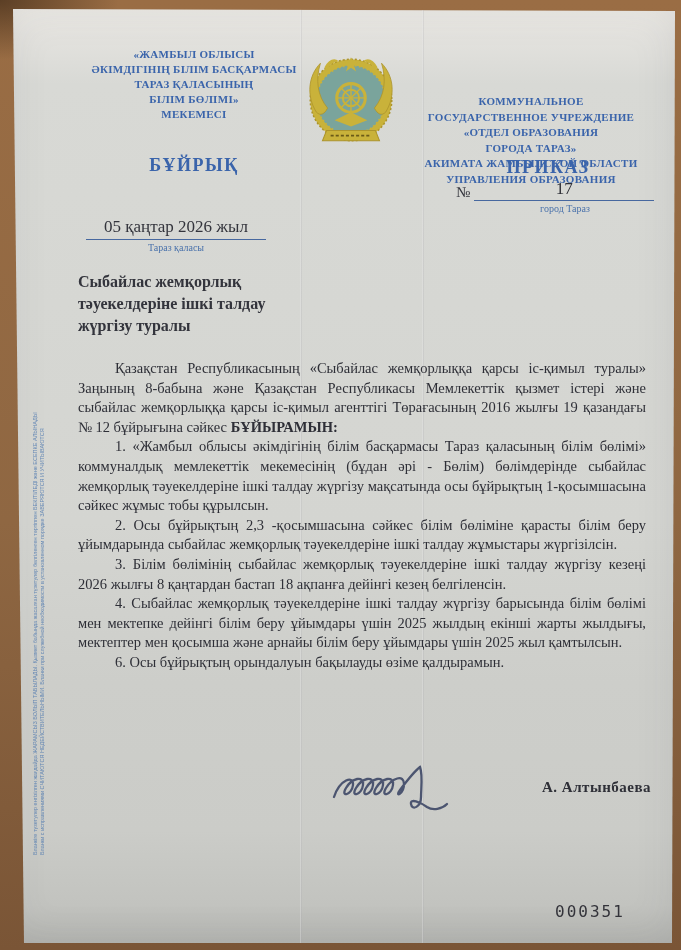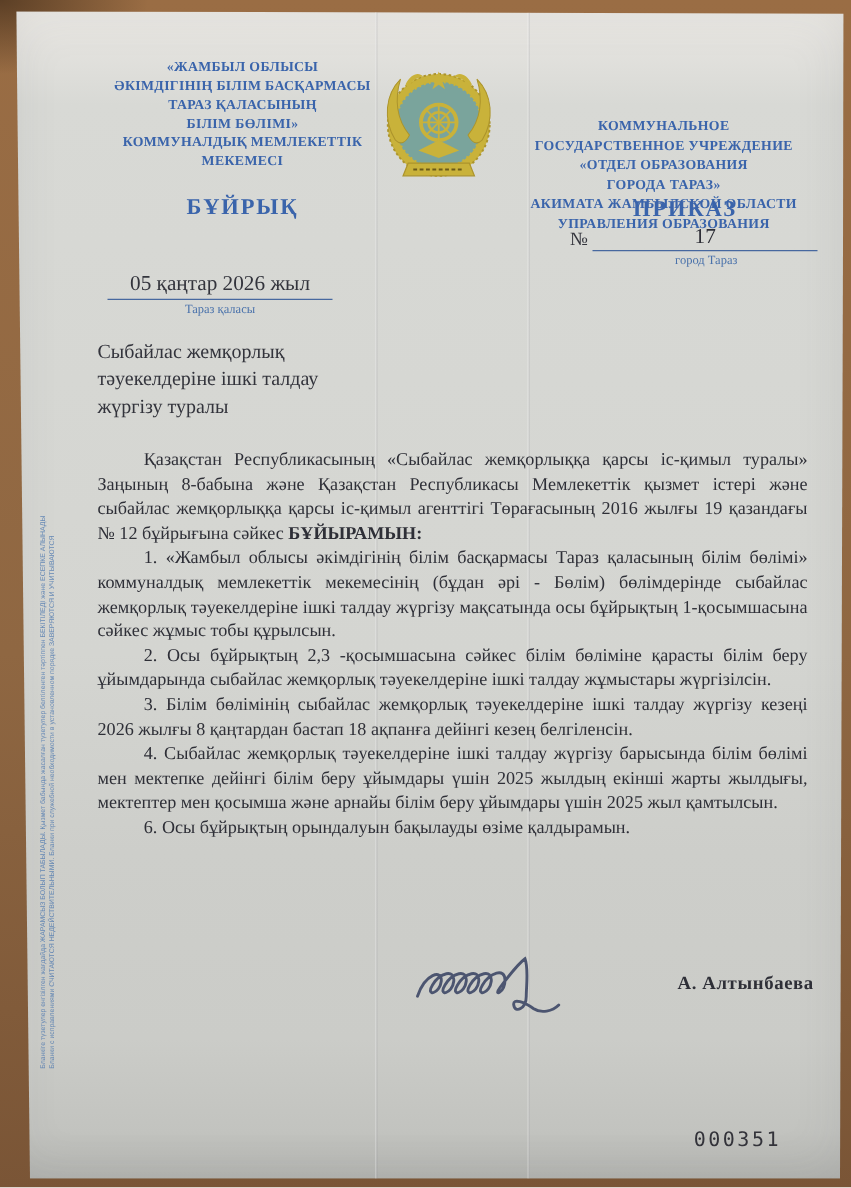--- a/index.html
+++ b/index.html
@@ -31,21 +31,21 @@
   .emblem{position:absolute;left:292px;top:40px;width:102px;height:108px;}
   .date-block{position:absolute;left:78px;top:172px;width:180px;text-align:center;}
   .date-line{font-size:17px;color:#33343c;padding-bottom:2px;border-bottom:1.5px solid #47689f;margin-top:36px;}
   .place-small{font-size:10px;color:#4a72ab;margin-top:2px;}
   .num-block{position:absolute;left:448px;top:170px;width:198px;}
   .num-row{display:flex;align-items:flex-end;}
   .num-sign{font-size:15px;color:#33343c;padding-right:4px;}
   .num-rule{flex:1;text-align:center;border-bottom:1.5px solid #47689f;font-size:17px;color:#2e2f37;padding-bottom:1px;}
   .title{
     position:absolute;left:70px;top:262px;width:300px;
-    font-weight:normal;font-size:16px;line-height:22px;color:#33343c;
+    font-weight:bold;font-size:16px;line-height:22px;color:#33343c;
   }
   .body-text{
     position:absolute;left:70px;top:350px;width:568px;
     font-size:14.5px;line-height:19.6px;color:#2e2f37;text-align:justify;
   }
   .body-text p{margin:0;text-indent:37px;}
   .sig-svg{position:absolute;left:312px;top:748px;}
   .sig-name{position:absolute;left:534px;top:770px;font-weight:bold;font-size:15px;color:#2e2f37;letter-spacing:.5px;}
   .serial{
     position:absolute;left:547px;top:893px;
@@ -70,21 +70,20 @@
     <div class="microtext">
       <div>Бланкіге түзетулер енгізілген жағдайда ЖАРАМСЫЗ БОЛЫП ТАБЫЛАДЫ. Қызмет бабында жасалған түзетулер белгіленген тәртіппен БЕКІТІЛЕДІ және ЕСЕПКЕ АЛЫНАДЫ</div>
       <div>Бланки с исправлениями СЧИТАЮТСЯ НЕДЕЙСТВИТЕЛЬНЫМИ. Бланки при служебной необходимости в установленном порядке ЗАВЕРЯЮТСЯ И УЧИТЫВАЮТСЯ</div>
     </div>
 
     <div class="org org-left">
       <div>«ЖАМБЫЛ ОБЛЫСЫ</div>
       <div>ӘКІМДІГІНІҢ  БІЛІМ  БАСҚАРМАСЫ</div>
       <div>ТАРАЗ ҚАЛАСЫНЫҢ</div>
       <div>БІЛІМ БӨЛІМІ»</div>
-      <div>КОММУНАЛДЫҚ МЕМЛЕКЕТТІК</div>
       <div>МЕКЕМЕСІ</div>
     </div>
 
     <div class="emblem">
       <svg width="102" height="108" viewBox="0 0 100 106">
         <circle cx="50" cy="50" r="40" fill="#c9b23a"></circle>
         <circle cx="50" cy="50" r="40" fill="none" stroke="#ac942c" stroke-width="1.5" stroke-dasharray="2 2"></circle>
         <circle cx="50" cy="50" r="34" fill="#7aa49c"></circle>
         <circle cx="50" cy="50" r="34" fill="none" stroke="#c9b23a" stroke-width="2" stroke-dasharray="1.5 2.5"></circle>
 

